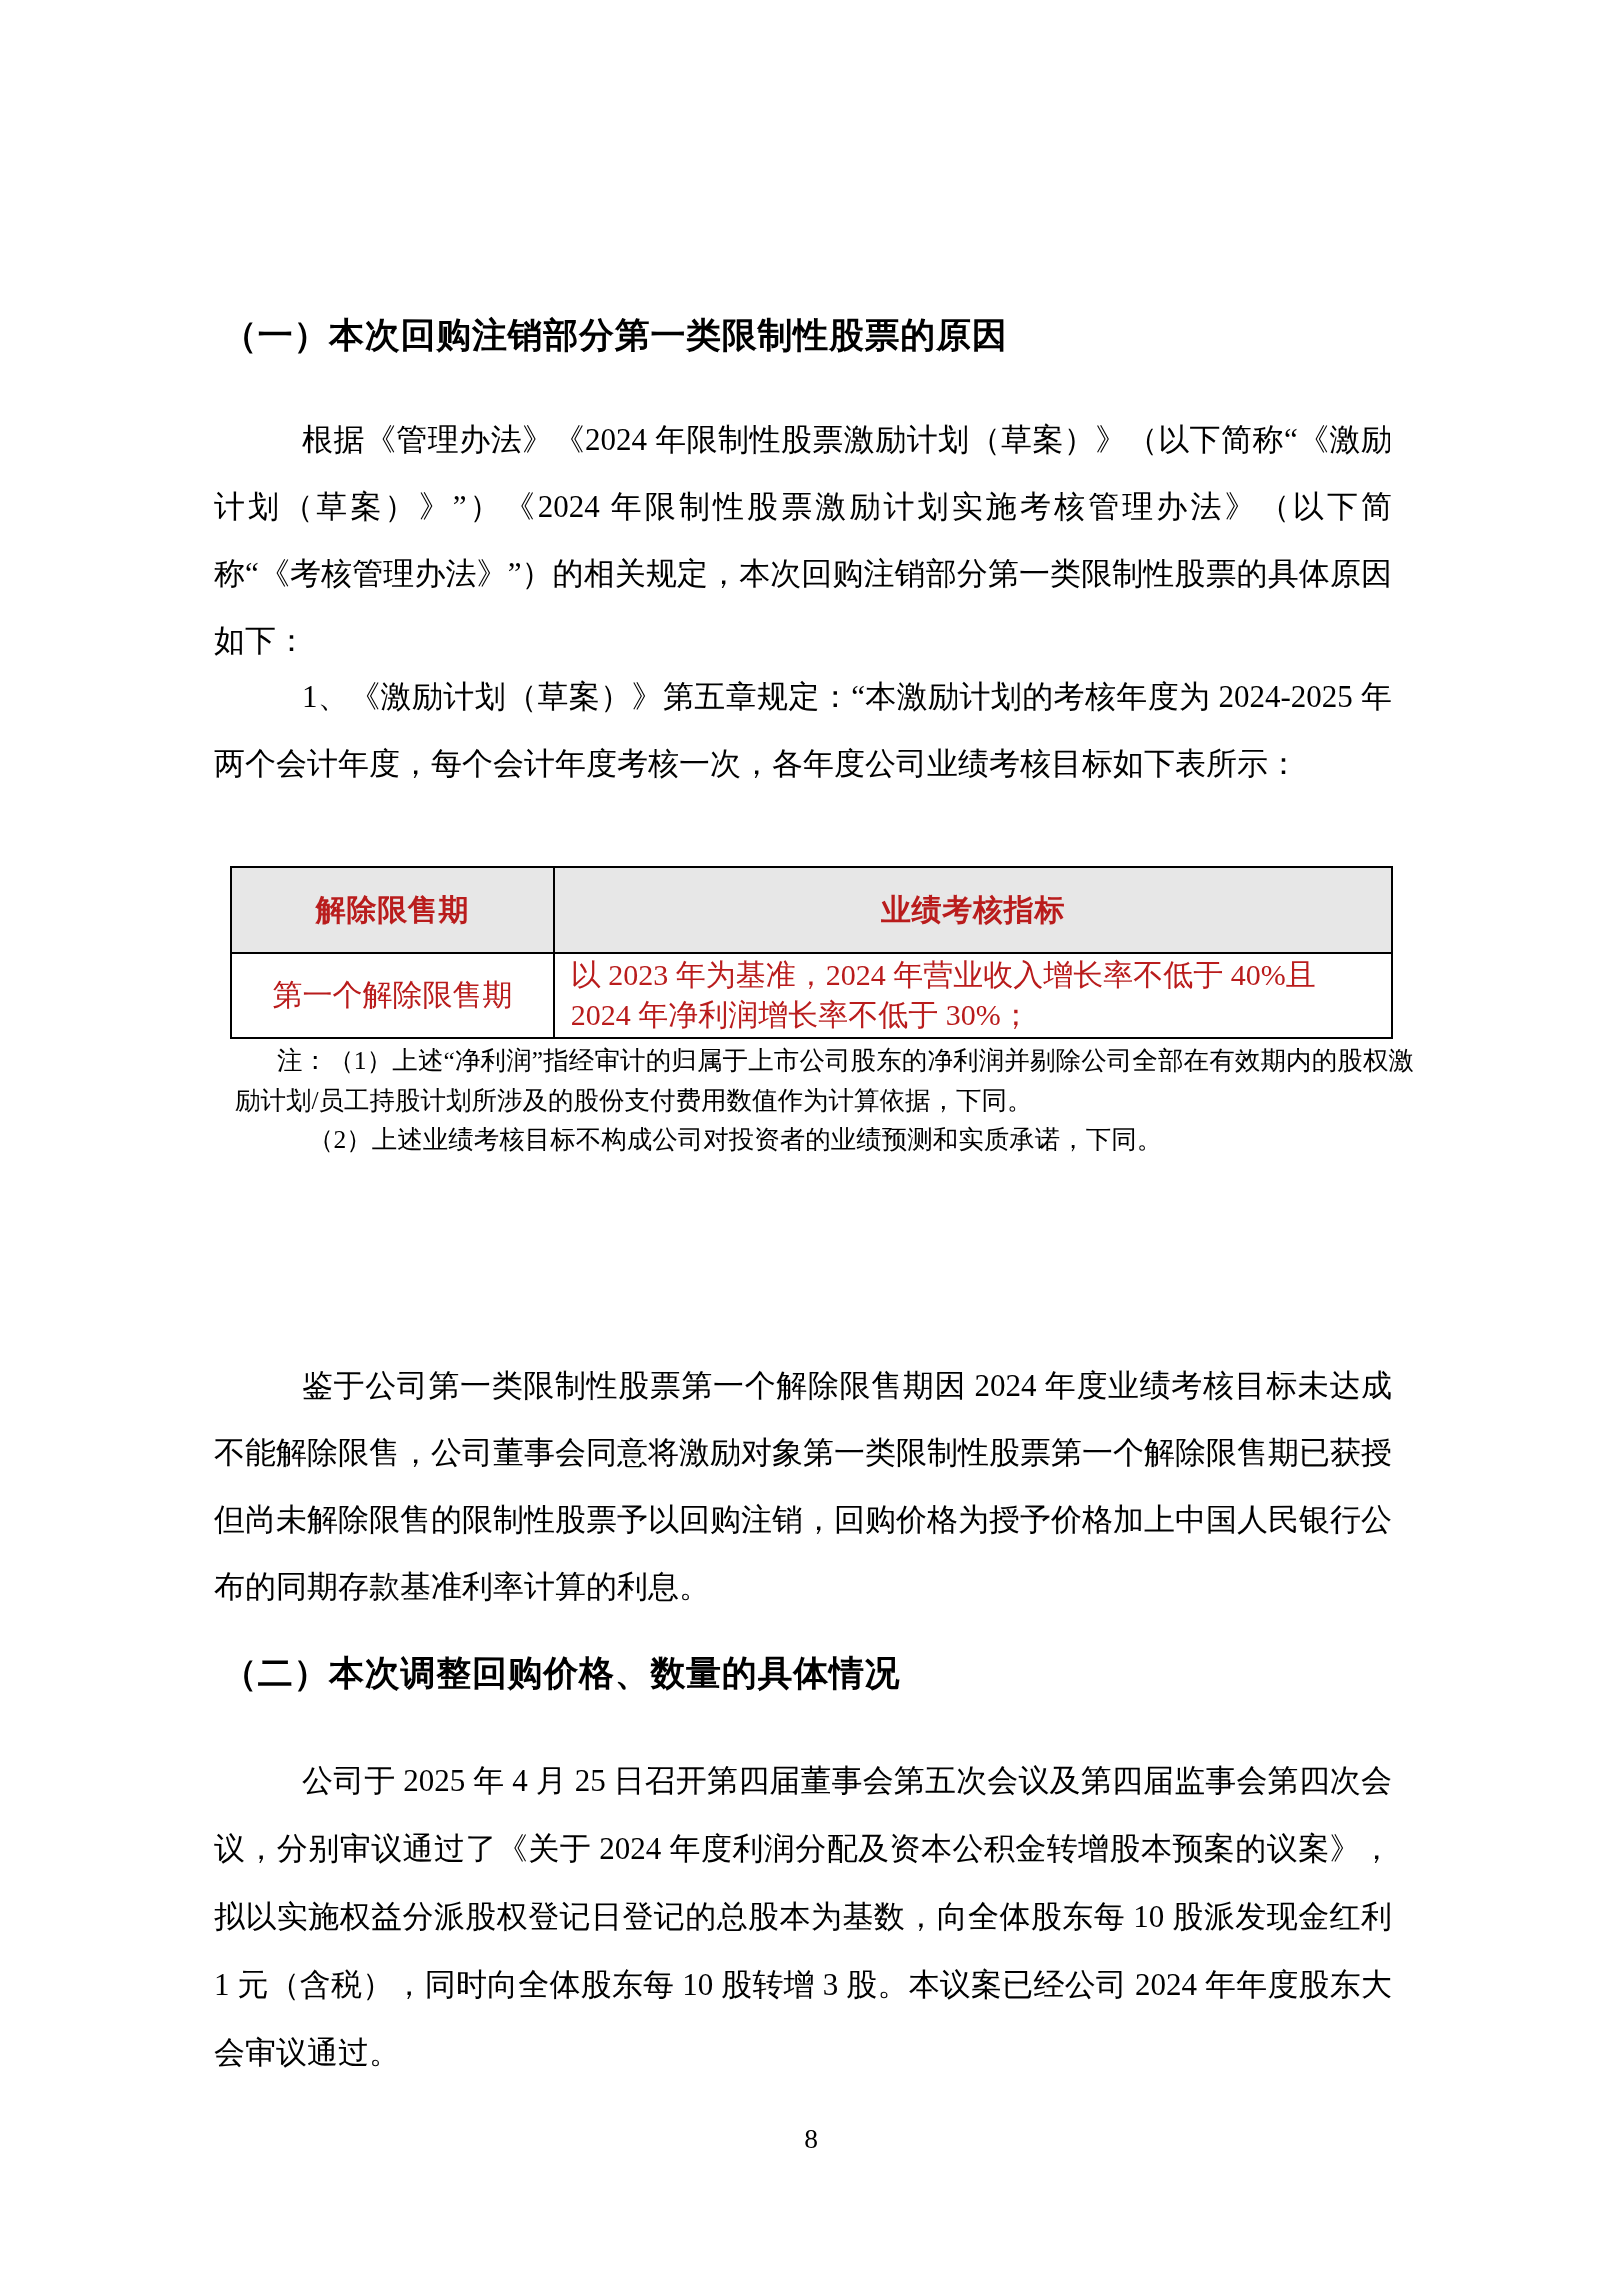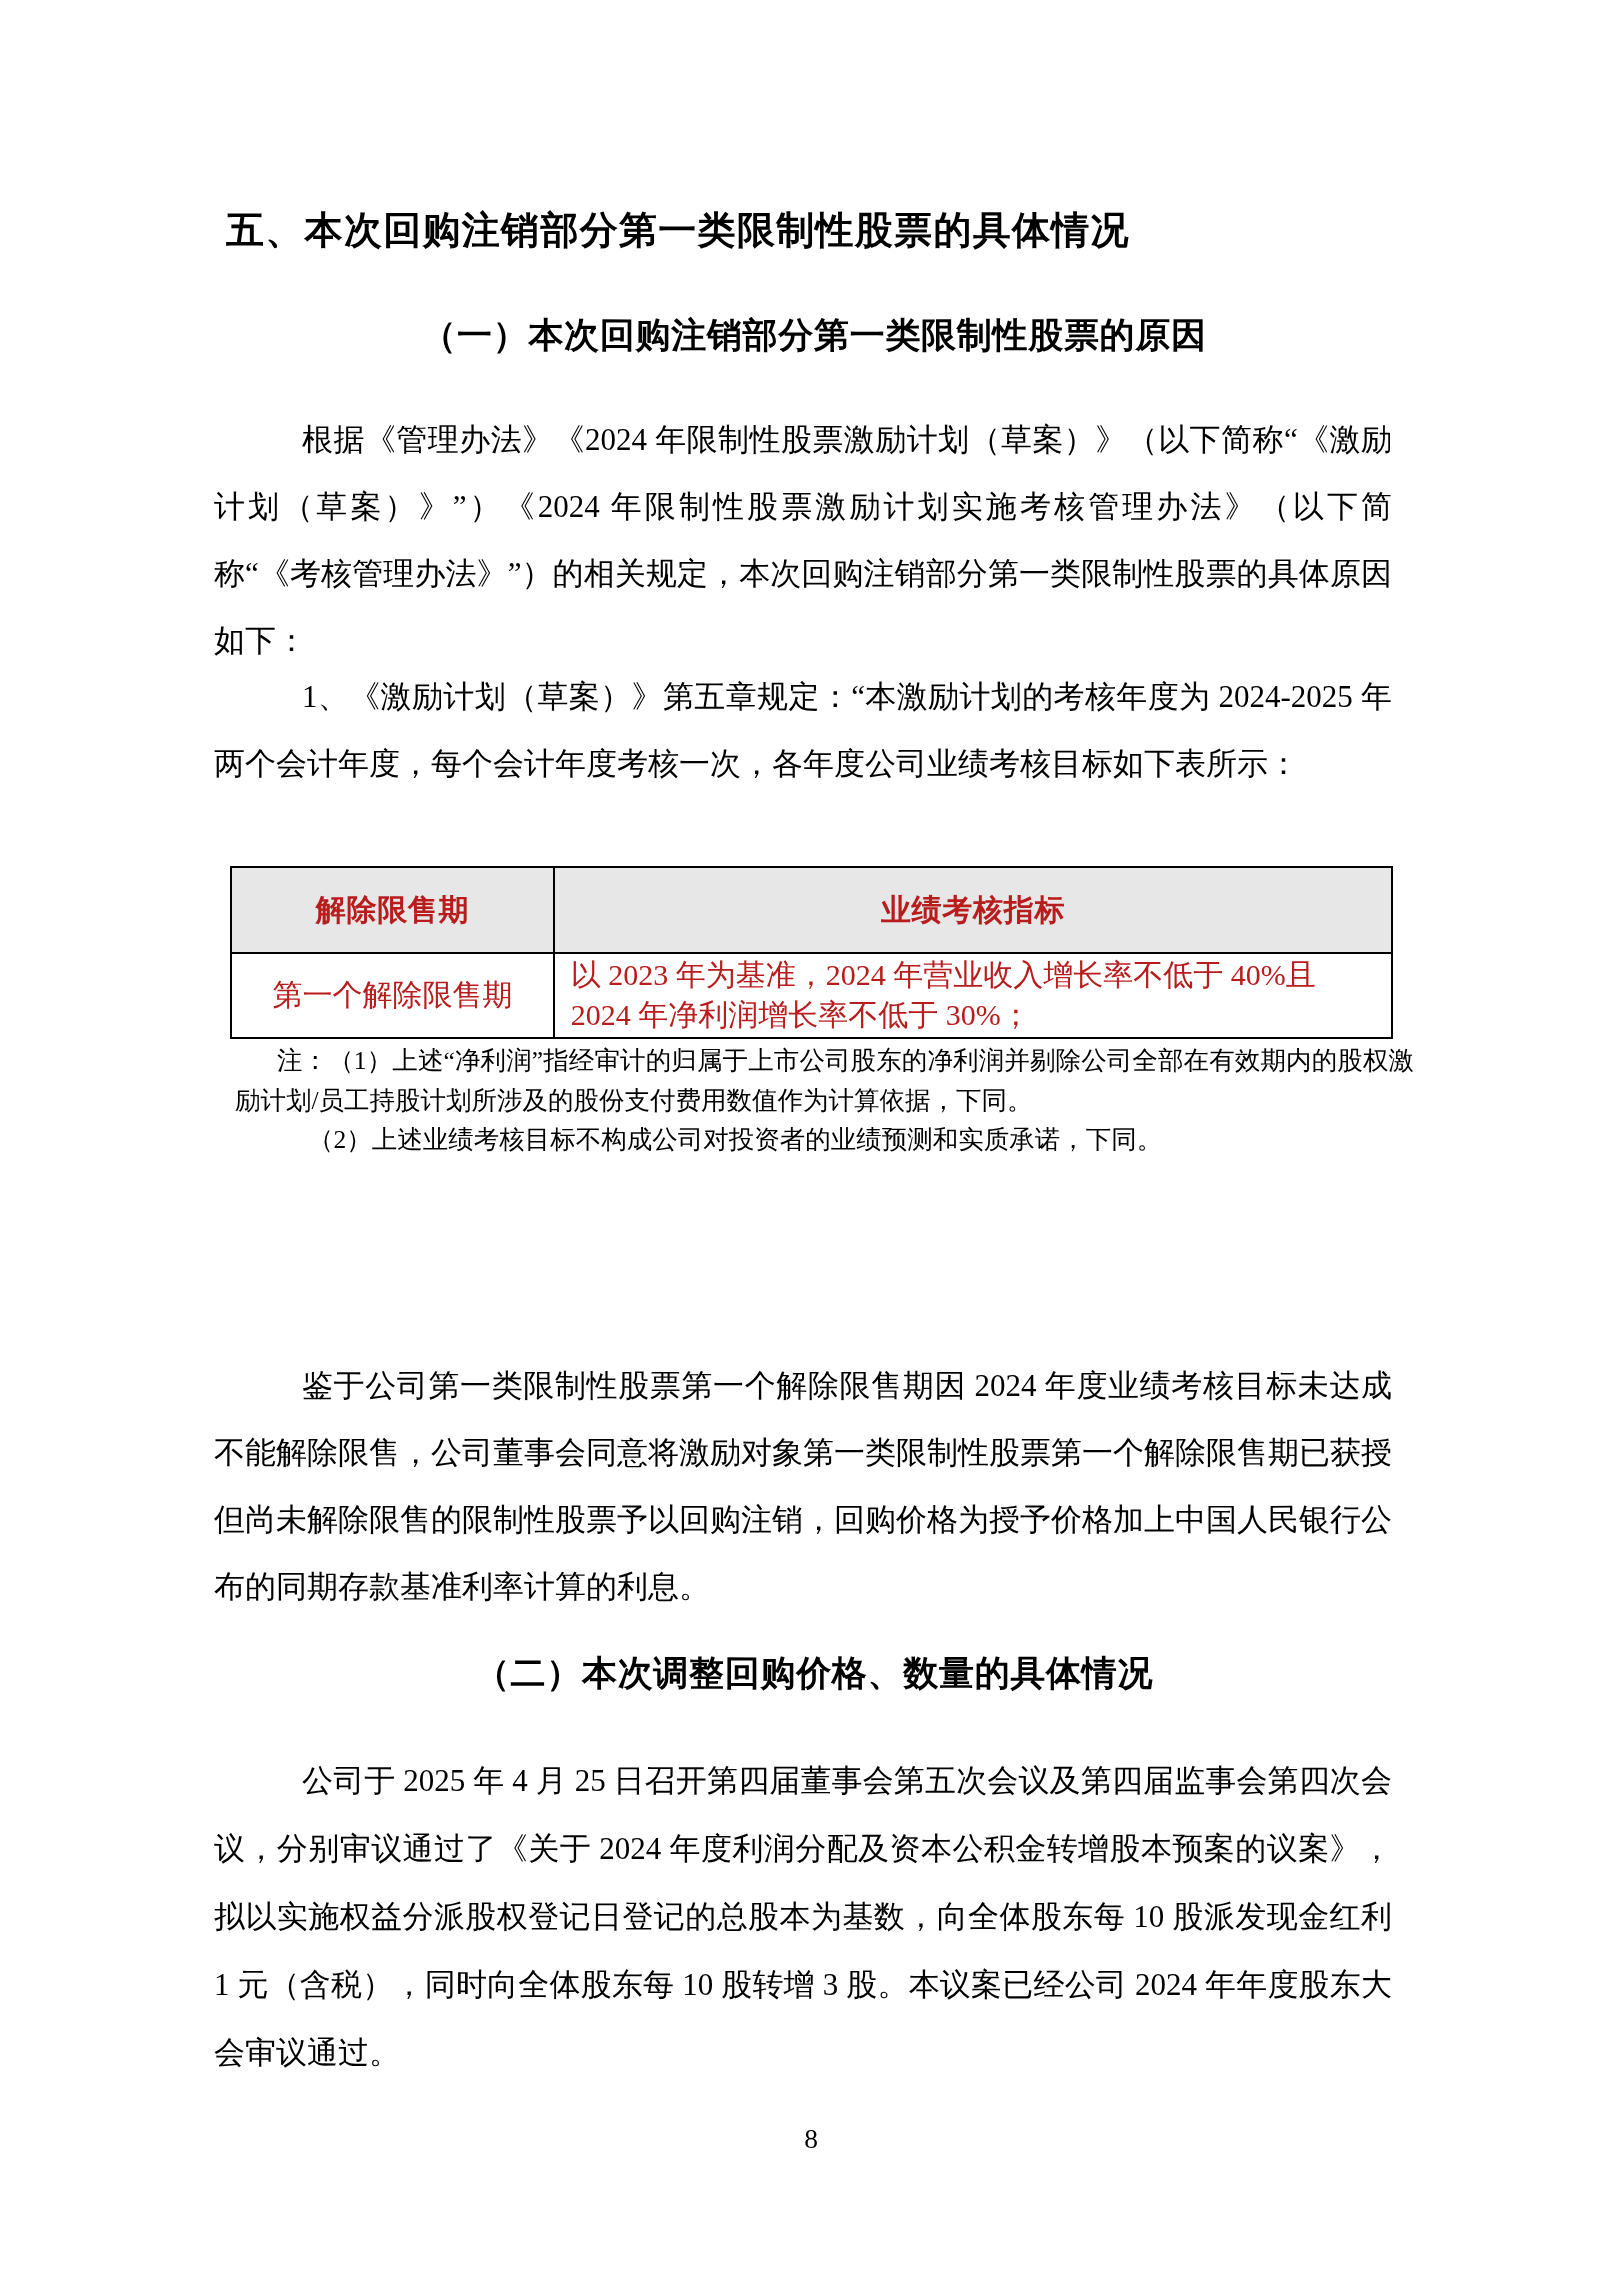--- a/index.html
+++ b/index.html
@@ -29,21 +29,20 @@
     line-height: 47px;
     letter-spacing: 1.3px;
   }
   .h2 {
     width: 1184px;
     font-family: "Liberation Sans", "DejaVu Sans", sans-serif;
     font-weight: 700;
     font-size: 35px;
     line-height: 43px;
     letter-spacing: 0.7px;
-    text-align: center;
   }
   .h2a { left: 222px; top: 313px; }
   .h2b { left: 222px; top: 1651px; }
 
   .body-para {
     left: 214px;
     width: 1178px;
     font-size: 31px;
     line-height: 67px;
     text-align: justify;
@@ -111,21 +110,20 @@
     text-align: center;
     font-size: 27.5px;
     line-height: 33px;
   }
 </style>
 </head>
 <body>
 
 <div class="page">
 
-  <div class="abs h1">五、本次回购注销部分第一类限制性股票的具体情况</div>
 
   <div class="abs h2 h2a">（一）本次回购注销部分第一类限制性股票的原因</div>
 
   <div class="abs body-para p1">根据《管理办法》《2024 年限制性股票激励计划（草案）》（以下简称“《激励计划（草案）》”）《2024 年限制性股票激励计划实施考核管理办法》（以下简称“《考核管理办法》”）的相关规定，本次回购注销部分第一类限制性股票的具体原因如下：</div>
 
   <div class="abs body-para p2">1、《激励计划（草案）》第五章规定：“本激励计划的考核年度为 2024-2025 年两个会计年度，每个会计年度考核一次，各年度公司业绩考核目标如下表所示：</div>
 
   <table class="abs doc-table">
     <colgroup>
       <col class="col-period">

